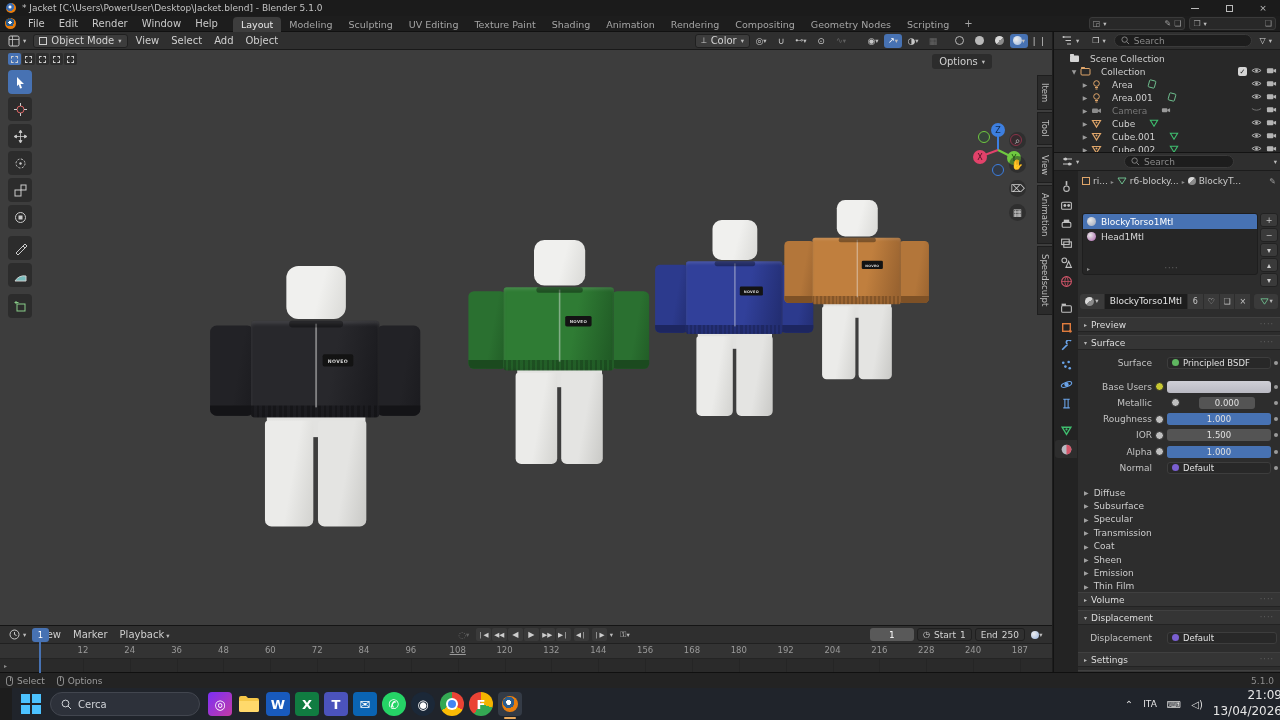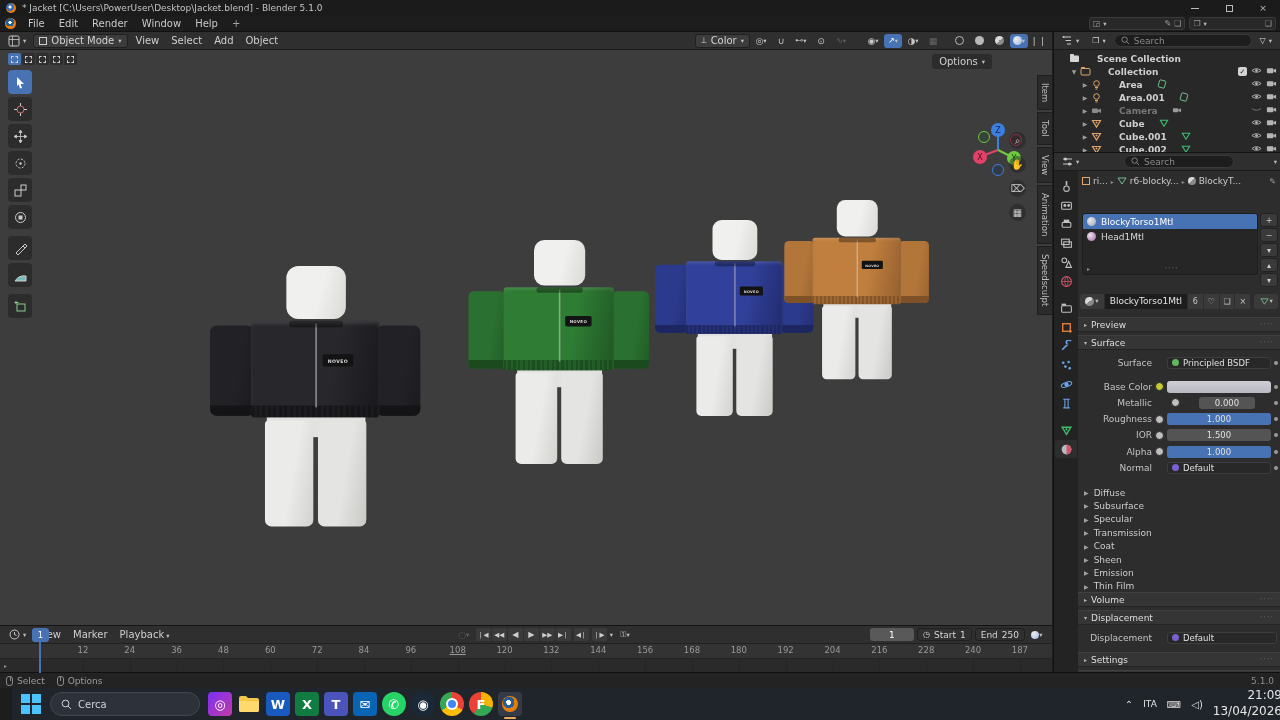--- a/index.html
+++ b/index.html
@@ -110,21 +110,21 @@
 
   
   #outliner { left:1053px; top:32px; width:227px; height:120px; background:#282828; border-left:1px solid #131313; overflow:hidden; }
   #outliner-header { display:flex; align-items:center; height:18px; background:#2f2f2f;
     border-bottom:1px solid #1c1c1c; gap:3px; padding:0 3px; }
   .searchbox { flex:1; display:flex; align-items:center; gap:4px; background:#1d1d1d;
     border:1px solid #3a3a3a; border-radius:8px; height:13px; padding:0 6px; color:#8a8a8a; font-size:9px; }
   .ol-row { display:flex; align-items:center; height:13px; font-size:9px; color:#cfcfcf; padding-right:3px; }
   .ol-row .expander { width:10px; text-align:center; color:#9a9a9a; font-size:6px; flex:none; }
   .ol-row .oicon { width:12px; flex:none; display:flex; justify-content:center; }
-  .ol-row .olabel { margin-left:17px; white-space:nowrap;font-weight:bold; }
+  .ol-row .olabel { margin-left:10px; white-space:nowrap; }
   .ol-row .dicon { margin-left:14px; }
   .ol-row .spacer { flex:1; }
   .ol-row.muted .olabel { color:#777; }
   .ol-check { width:9px; height:9px; background:#d5d5d5; border-radius:2px; color:#222;
     font-size:7px; display:flex; align-items:center; justify-content:center; margin-right:4px; }
 
   
   #properties { left:1053px; top:152px; width:227px; height:520px; background:#2d2d2d;
     border-left:1px solid #131313; border-top:1px solid #131313; overflow:hidden; }
   #props-header { display:flex; align-items:center; height:18px; background:#2f2f2f;
@@ -221,20 +221,33 @@
 
   <div id="topbar" class="abs">
     <div class="logo2"></div>
     <div id="main-menus" style="display:flex">
         <div class="menu-item">File</div>
         <div class="menu-item">Edit</div>
         <div class="menu-item">Render</div>
         <div class="menu-item">Window</div>
         <div class="menu-item">Help</div>
       </div>
+    <div class="ws-tabs" id="ws-tabs">
+        <div class="ws-tab active">Layout</div>
+        <div class="ws-tab">Modeling</div>
+        <div class="ws-tab">Sculpting</div>
+        <div class="ws-tab">UV Editing</div>
+        <div class="ws-tab">Texture Paint</div>
+        <div class="ws-tab">Shading</div>
+        <div class="ws-tab">Animation</div>
+        <div class="ws-tab">Rendering</div>
+        <div class="ws-tab">Compositing</div>
+        <div class="ws-tab">Geometry Nodes</div>
+        <div class="ws-tab">Scripting</div>
+      </div>
     <div class="ws-add">+</div>
     <div class="scene-widgets">
       <div class="sw">
         <span class="mini-ic">◲</span>
         <span class="caret">▾</span>
         <span class="swname">Scene</span>
         <span class="mini-ic">✎</span>
         <span class="mini-ic">❏</span>
       </div>
       <div class="sw">
@@ -980,21 +993,21 @@
           <div class="field-row" style="top: 185px;">
             <span class="flabel">Surface</span>
             <span style="width: 15px; flex: 0 0 auto;"></span>
             <div class="fwidget">
               <span class="ndot" style="background: rgb(95, 183, 96);"></span>
               <span>Principled BSDF</span>
             </div>
             <span class="deco-dot"></span>
           </div>
           <div class="field-row" style="top: 209.2px;">
-            <span class="flabel">Base Color</span>
+            <span class="flabel">Base Users</span>
             <span class="socket" style="background: rgb(200, 200, 50);"></span>
             <div class="fwidget colorsw"></div>
             <span class="deco-dot"></span>
           </div>
           <div class="field-row" style="top: 225.4px; gap: 16px;">
             <span class="flabel">Metallic</span>
             <span class="socket" style="background: rgb(191, 191, 191);"></span>
             <div class="fwidget slider">
               <span class="vtext">0.000</span>
             </div>

